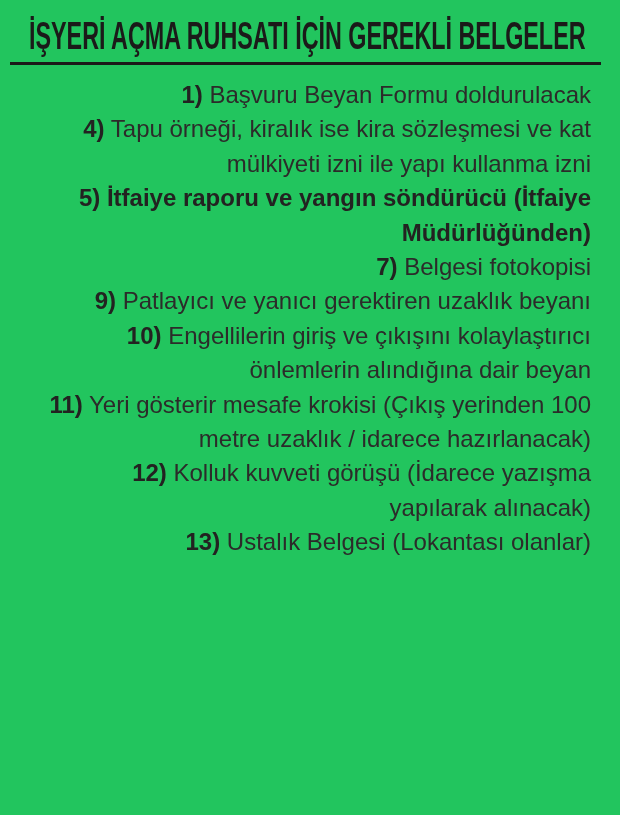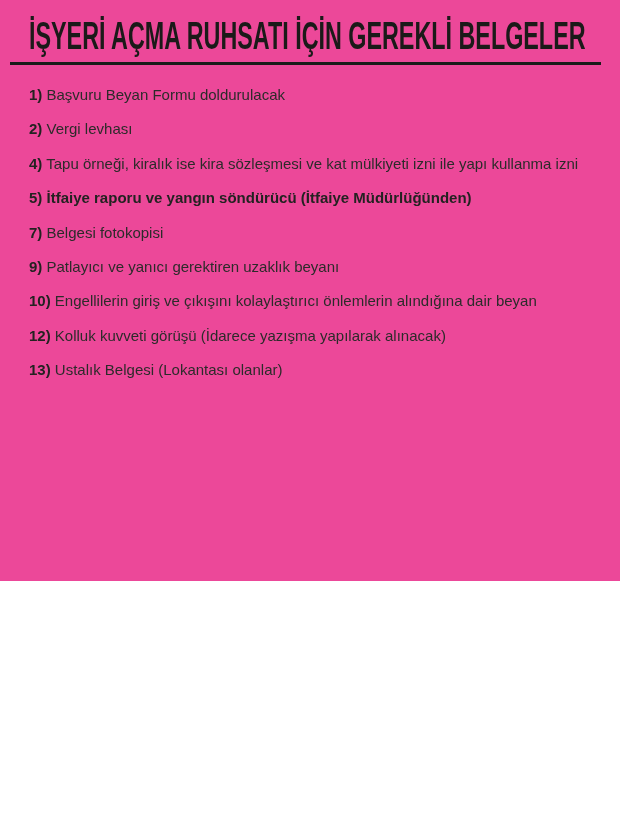--- a/index.html
+++ b/index.html
@@ -3,22 +3,22 @@
 <meta charset="utf-8">
 <style>
   html, body {
     margin: 0;
     padding: 0;
     background: #ffffff;
   }
   .page {
     position: relative;
     width: 620px;
-    height: 581px;
-    background: #ec4899;
+    height: 815px;
+    background: #22c55e;
     overflow: hidden;
     font-family: "Liberation Sans", sans-serif;
   }
   .title {
     position: absolute;
     top: 17px;
     left: 29px;
     margin: 0;
     font-family: "Liberation Sans", sans-serif;
     font-size: 38px;
@@ -36,23 +36,24 @@
     left: 10px;
     width: 591px;
     height: 3px;
     background: #1b1a19;
   }
   .doc-list {
     position: absolute;
     top: 78px;
     left: 29px;
     width: 562px;
-    font-size: 15px;
+    font-size: 24px;
     line-height: 34.4px;
     color: #2c2b2a;
+    text-align: right;
   }
   .item {
     font-weight: 400;
   }
   .item .num {
     font-weight: 700;
     color: #232221;
   }
   .item .txt {
     white-space: pre-line;
@@ -66,22 +67,22 @@
 </head>
 <body>
 
 <div class="page">
   <h1 class="title">
     <span>İŞYERİ AÇMA RUHSATI İÇİN GEREKLİ BELGELER</span>
   </h1>
   <div class="rule"></div>
   <div class="doc-list">
       <div class="item"><span class="num">1)</span> <span class="txt">Başvuru Beyan Formu doldurulacak</span></div>
-      <div class="item"><span class="num">2)</span> <span class="txt">Vergi levhası</span></div>
       <div class="item"><span class="num">4)</span> <span class="txt">Tapu örneği, kiralık ise kira sözleşmesi ve kat mülkiyeti izni ile yapı kullanma izni</span></div>
       <div class="item bold"><span class="num">5)</span> <span class="txt">İtfaiye raporu ve yangın söndürücü (İtfaiye Müdürlüğünden)</span></div>
       <div class="item"><span class="num">7)</span> <span class="txt">Belgesi fotokopisi</span></div>
       <div class="item"><span class="num">9)</span> <span class="txt">Patlayıcı ve yanıcı gerektiren uzaklık beyanı</span></div>
       <div class="item"><span class="num">10)</span> <span class="txt">Engellilerin giriş ve çıkışını kolaylaştırıcı önlemlerin alındığına dair beyan</span></div>
+      <div class="item"><span class="num">11)</span> <span class="txt">Yeri gösterir mesafe krokisi (Çıkış yerinden 100 metre uzaklık / idarece hazırlanacak)</span></div>
       <div class="item"><span class="num">12)</span> <span class="txt">Kolluk kuvveti görüşü (İdarece yazışma yapılarak alınacak)</span></div>
       <div class="item"><span class="num">13)</span> <span class="txt">Ustalık Belgesi (Lokantası olanlar)</span></div>
     </div>
 </div>
 
 </body></html>

